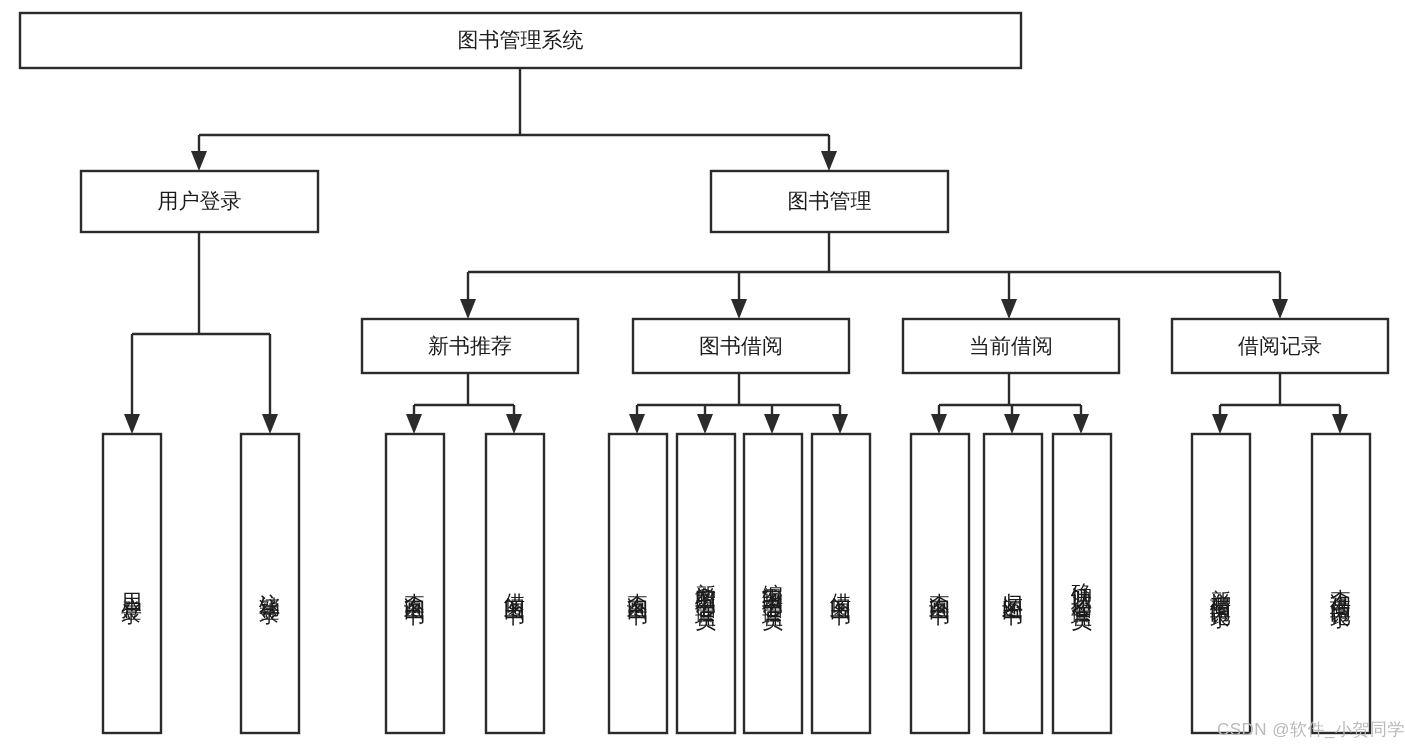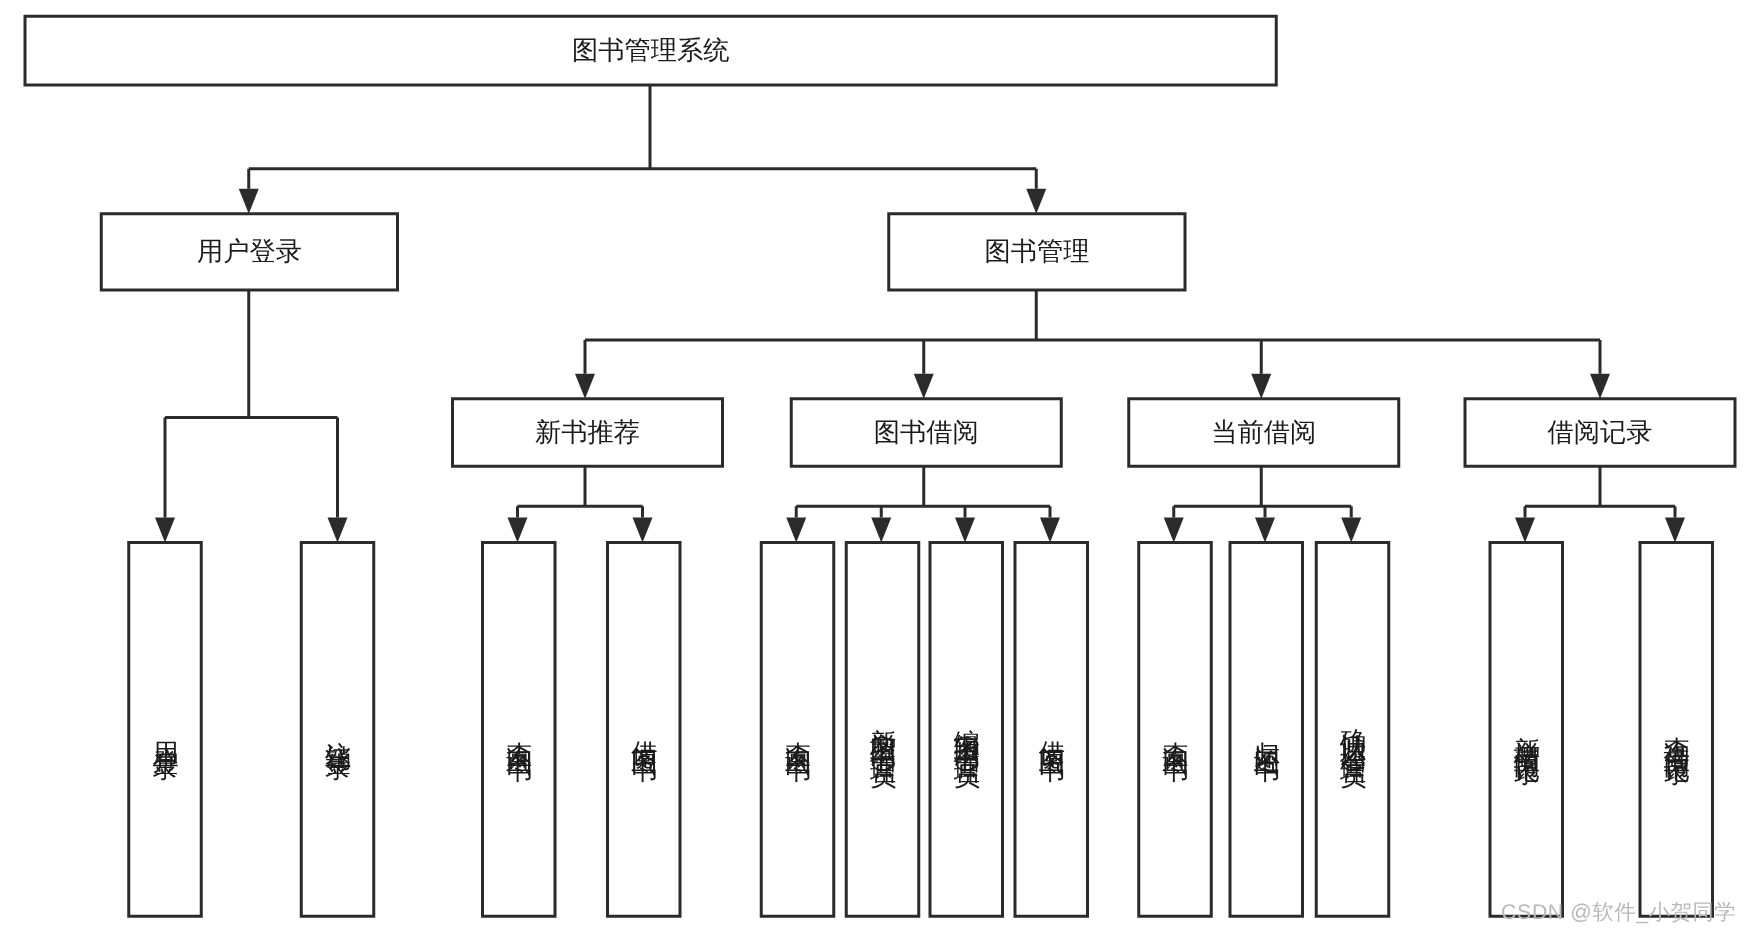--- a/index.html
+++ b/index.html
@@ -63,21 +63,21 @@
     line-height: 1;
     display: flex;
     align-items: center;
     justify-content: center;
     text-align: center;
     pointer-events: none;
     user-select: none;
   }
   .watermark {
     position: absolute;
-    right: 16px;
+    right: 0;
     bottom: 6px;
     font-family: "Liberation Sans", "DejaVu Sans", sans-serif;
     font-size: 17px;
     color: #b9b9b9;
     letter-spacing: 0.5px;
     white-space: nowrap;
   }
 </style>
 </head>
 <body>

